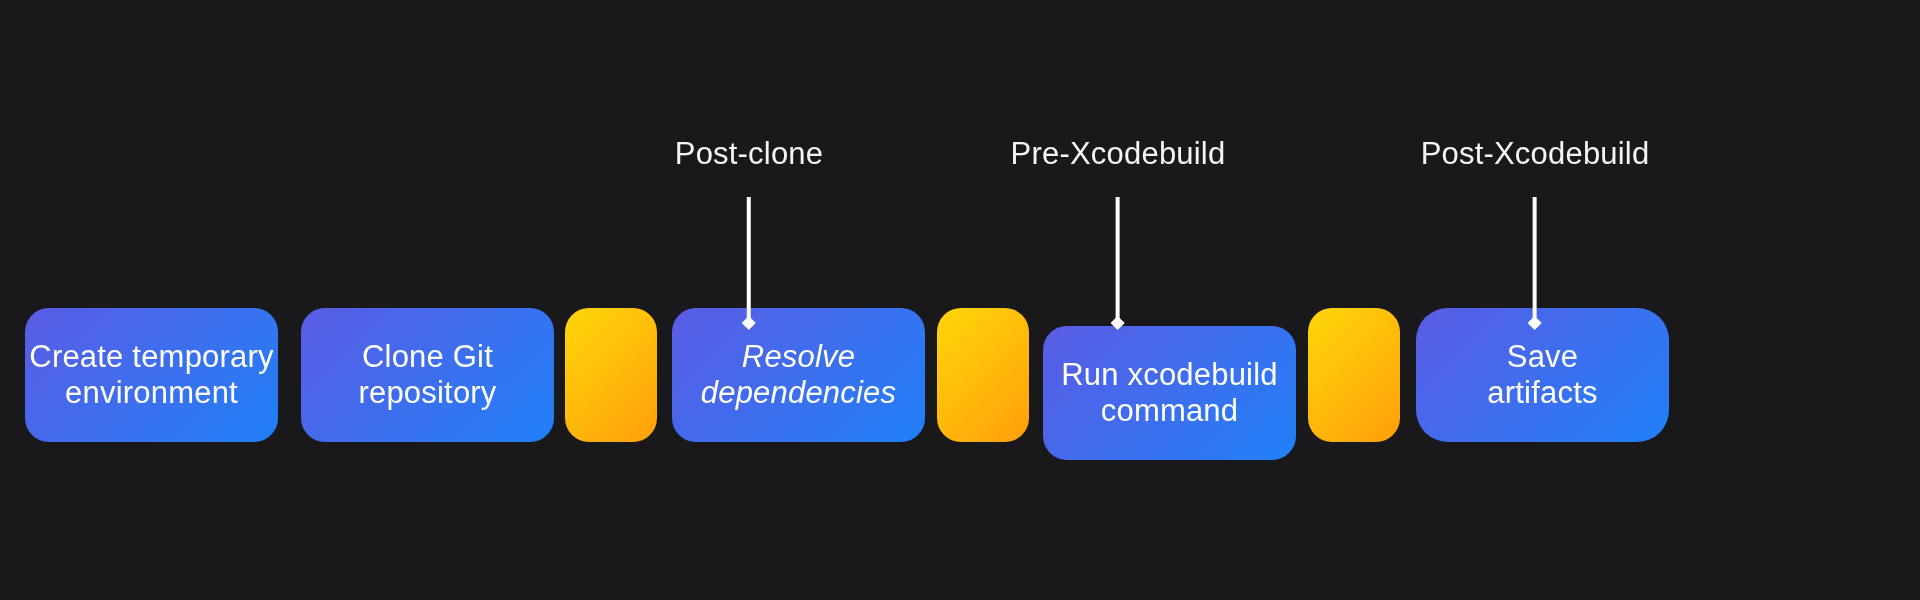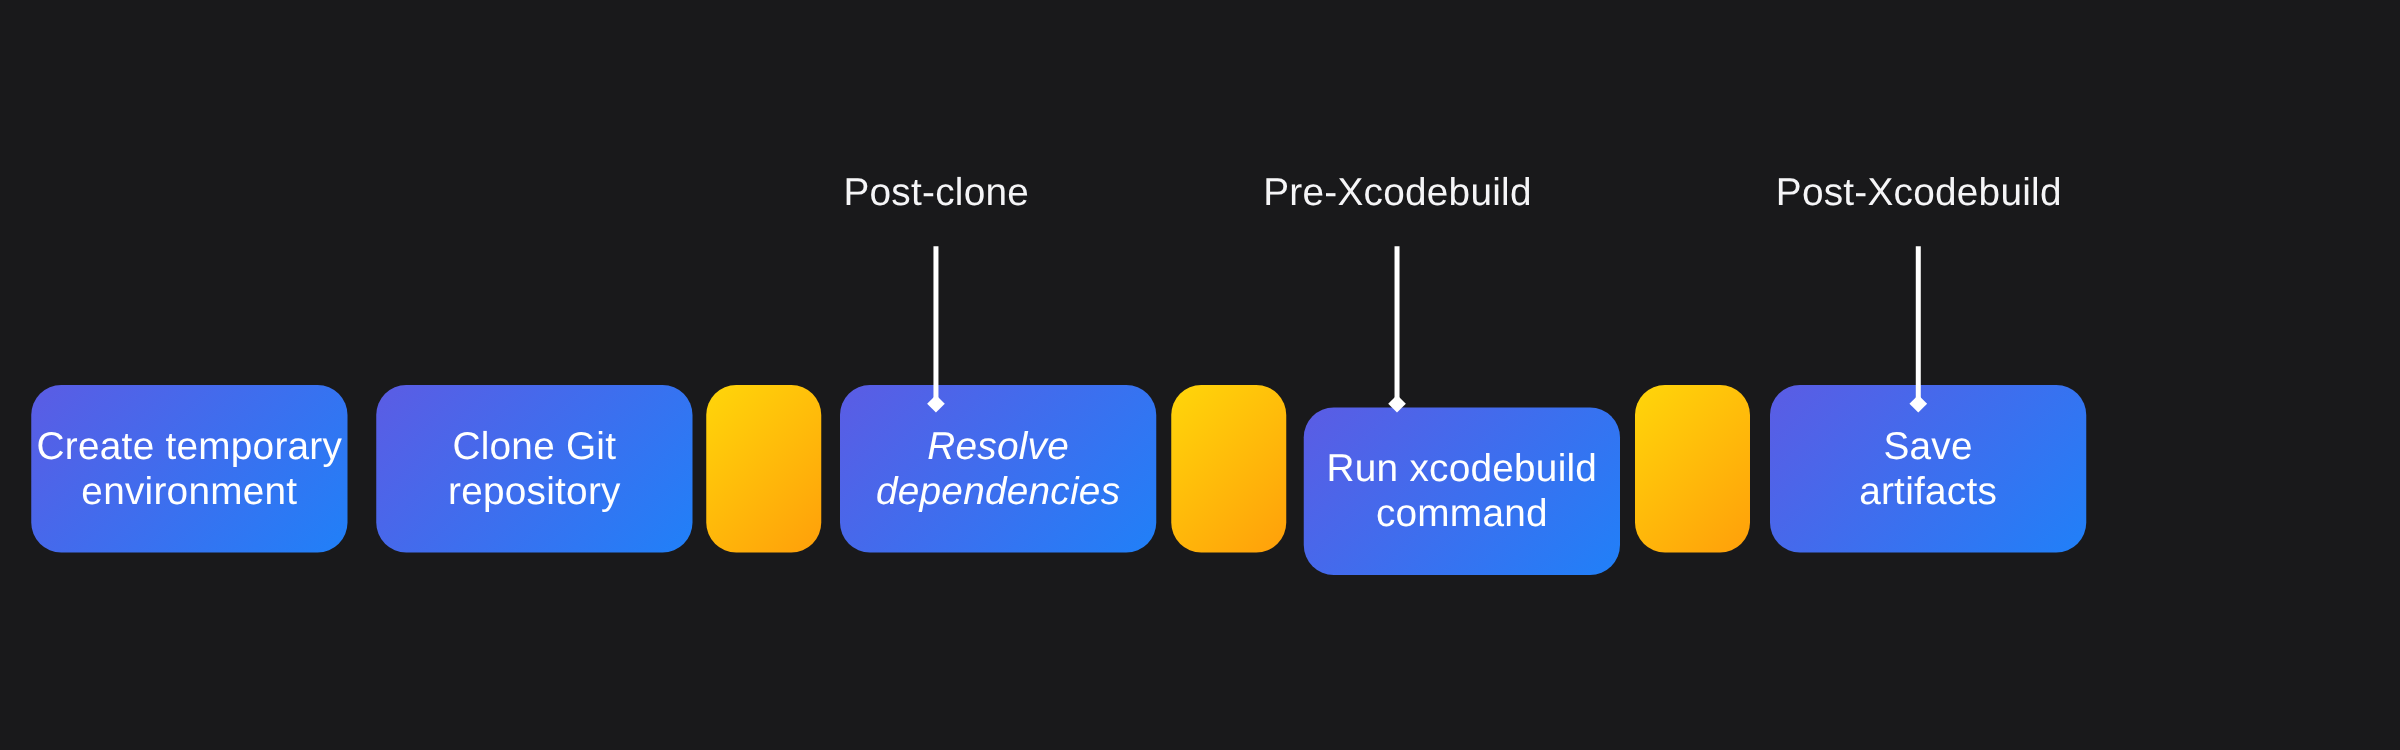--- a/index.html
+++ b/index.html
@@ -46,21 +46,21 @@
     height: 134px;
     border-radius: 24px;
     background: linear-gradient(135deg, #ffd60a 0%, #ff9f0a 100%);
   }
   .pipeline > :nth-child(2) { margin-left: 23px; justify-content: center; }
   .pipeline > :nth-child(3) { margin-left: 11px; }
   .pipeline > :nth-child(4) { margin-left: 15px; font-style: italic; }
   .pipeline > :nth-child(5) { margin-left: 12px; }
   .pipeline > :nth-child(6) { margin-left: 14px; margin-top: 18px; }
   .pipeline > :nth-child(7) { margin-left: 12px; }
-  .pipeline > :nth-child(8) { margin-left: 16px; }
+  .pipeline > :nth-child(8) { margin-left: 16px; border-radius: 32px; }
 
   
   .annotation {
     position: absolute;
     top: 136px;
     transform: translateX(-50%);
     display: flex;
     flex-direction: column;
     align-items: center;
     z-index: 2;

